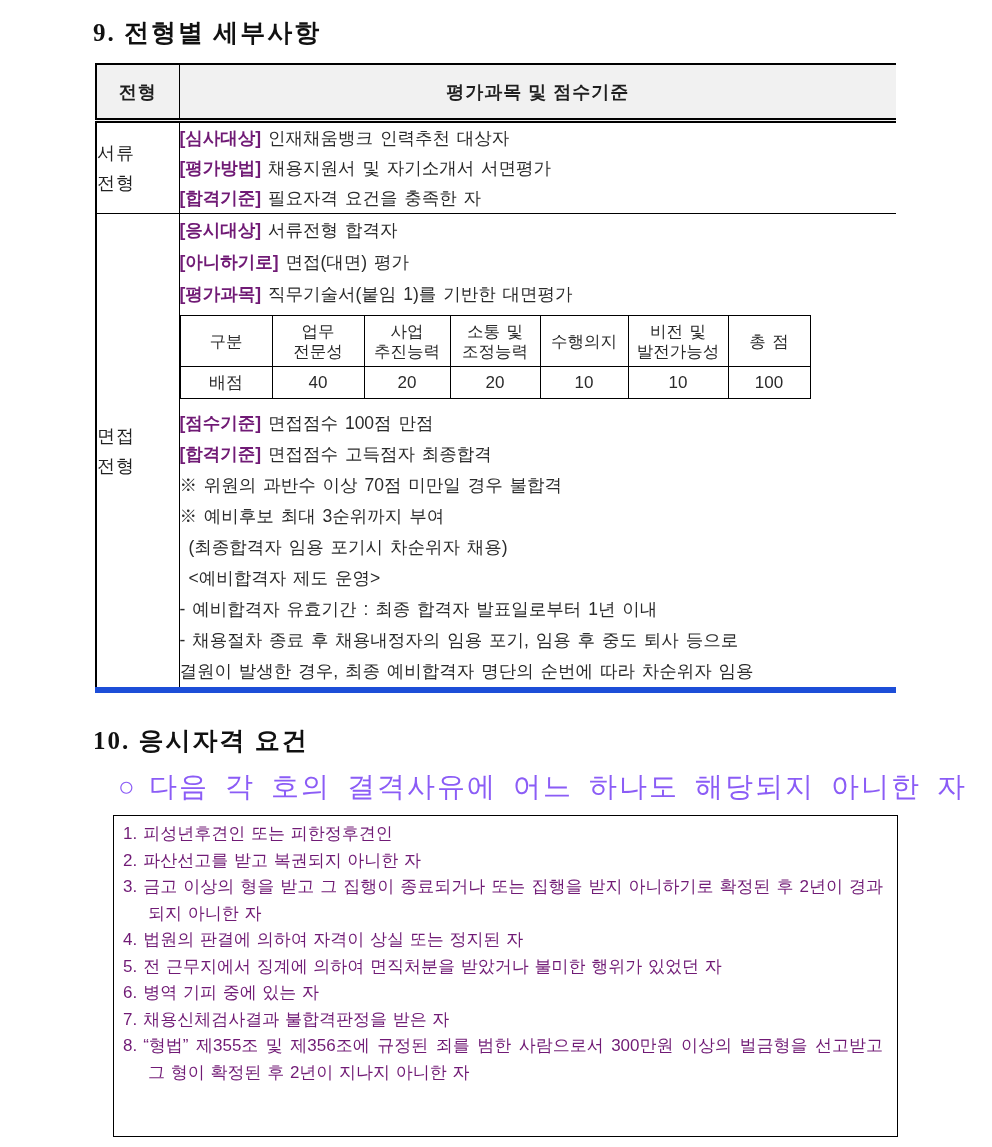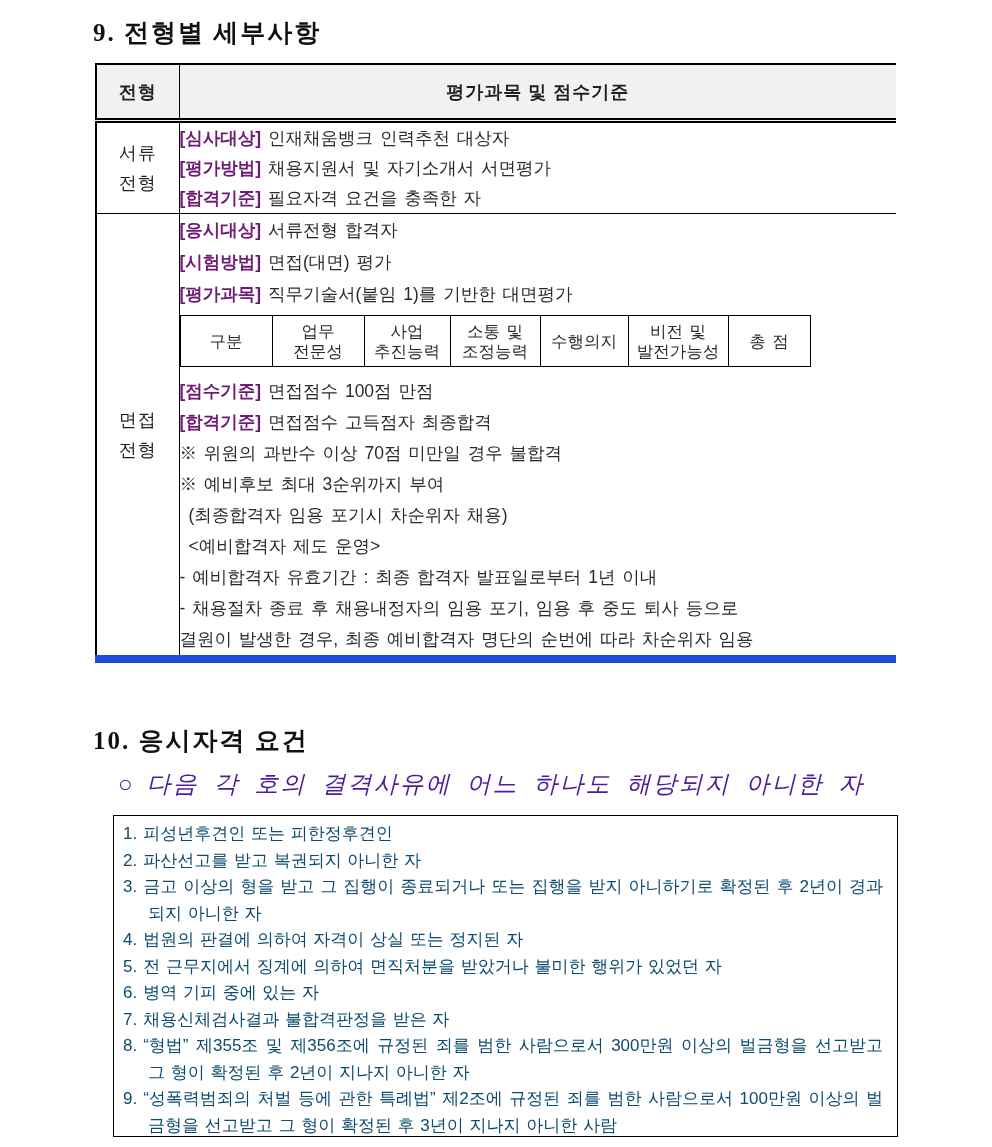--- a/index.html
+++ b/index.html
@@ -21,26 +21,25 @@
     letter-spacing:2px;
     color:#111;
     white-space:nowrap;
   }
   #h9{left:93px;top:16px;}
   #h10{left:93px;top:724px;}
   .lead-line{
     position:absolute;
     left:118px;top:768px;
     font-family:"Liberation Serif", serif;
-    font-size:24px;
+    font-size:28px;
     letter-spacing:2px;
     word-spacing:7px;
-    color:#4c1d95;
+    color:#8b5cf6;
     white-space:nowrap;
-    font-style:italic;
   }
   .lead-line .bullet{margin-right:12px;}
   
   table.main{
     position:absolute;left:95px;top:63px;
     width:801px;
     border-collapse:collapse;
     table-layout:fixed;
   }
   table.main th, table.main td{padding:0;}
@@ -53,30 +52,29 @@
     font-weight:bold;
     text-align:center;
     letter-spacing:1px;
   }
   .col-type{width:83px;}
   td.type-cell, th.type-cell{
     border-left:2px solid #000;
     border-right:1.5px solid #000;
   }
   td.type-cell{
-    text-align:center;
     vertical-align:middle;
     font-size:18px;
     line-height:30px;
     letter-spacing:1px;
     white-space:pre-line;
     color:#222;
   }
   tr.row-doc td{border-bottom:1.5px solid #000;height:88px;}
-  tr.row-int td{border-bottom:8px solid #1d4ed8;}
+  tr.row-int td{border-bottom:6px solid #1d4ed8;}
   td.content-cell{
     vertical-align:top;
     padding:8px 8px 8px 20px;
     font-size:17.5px;
     word-spacing:2px;
     color:#2a2a2a;
   }
   tr.row-doc td.content-cell{vertical-align:middle;padding-top:0;padding-bottom:0;}
   .line{line-height:32px;white-space:nowrap;}
   .line.lh31{line-height:31px;}
@@ -112,21 +110,21 @@
     position:absolute;
     left:113px;top:815px;
     width:785px;height:322px;
     border:1.5px solid #000;
     box-sizing:border-box;
     padding:5px 14px 0 9px;
   }
   .dq-item{
     font-size:17px;
     line-height:26.5px;
-    color:#0c4a6e;
+    color:#701a75;
     padding-left:25px;
     text-indent:-25px;
     text-align:justify;
     word-spacing:1px;
   }
   .dq-item .num{margin-right:6px;}
 </style>
 </head>
 <body>
 
@@ -164,21 +162,21 @@
     </tr>
     <tr class="row-int">
       <td class="type-cell">면접
 전형</td>
       <td class="content-cell">
         <div class="line">
           <span class="lbl">[응시대상]</span>
           <span>서류전형 합격자</span>
         </div>
         <div class="line">
-          <span class="lbl">[시험방법]</span>
+          <span class="lbl">[아니하기로]</span>
           <span>면접(대면) 평가</span>
         </div>
         <div class="line">
           <span class="lbl">[평가과목]</span>
           <span>직무기술서(붙임 1)를 기반한 대면평가</span>
         </div>
 
         <table class="score">
           <colgroup>
             <col style="width:92px">
@@ -196,20 +194,29 @@
 전문성</th>
             <th>사업
 추진능력</th>
             <th>소통 및
 조정능력</th>
             <th>수행의지</th>
             <th>비전 및
 발전가능성</th>
             <th>총 점</th>
           </tr>
+          <tr>
+            <td>배점</td>
+            <td>40</td>
+            <td>20</td>
+            <td>20</td>
+            <td>10</td>
+            <td>10</td>
+            <td>100</td>
+          </tr>
         </tbody>
             </table>
 
         <div class="line lh31">
           <span class="lbl">[점수기준]</span>
           <span>면접점수 100점 만점</span>
         </div>
         <div class="line lh31">
           <span class="lbl">[합격기준]</span>
           <span>면접점수 고득점자 최종합격</span>
@@ -250,18 +257,15 @@
     </div>
     <div class="dq-item">
       <span class="num">6.</span><span>병역 기피 중에 있는 자</span>
     </div>
     <div class="dq-item">
       <span class="num">7.</span><span>채용신체검사결과 불합격판정을 받은 자</span>
     </div>
     <div class="dq-item">
       <span class="num">8.</span><span>“형법” 제355조 및 제356조에 규정된 죄를 범한 사람으로서 300만원 이상의 벌금형을 선고받고 그 형이 확정된 후 2년이 지나지 아니한 자</span>
     </div>
-    <div class="dq-item">
-      <span class="num">9.</span><span>“성폭력범죄의 처벌 등에 관한 특례법” 제2조에 규정된 죄를 범한 사람으로서 100만원 이상의 벌금형을 선고받고 그 형이 확정된 후 3년이 지나지 아니한 사람</span>
-    </div>
   </div>
 
 </div>
 
 </body></html>

